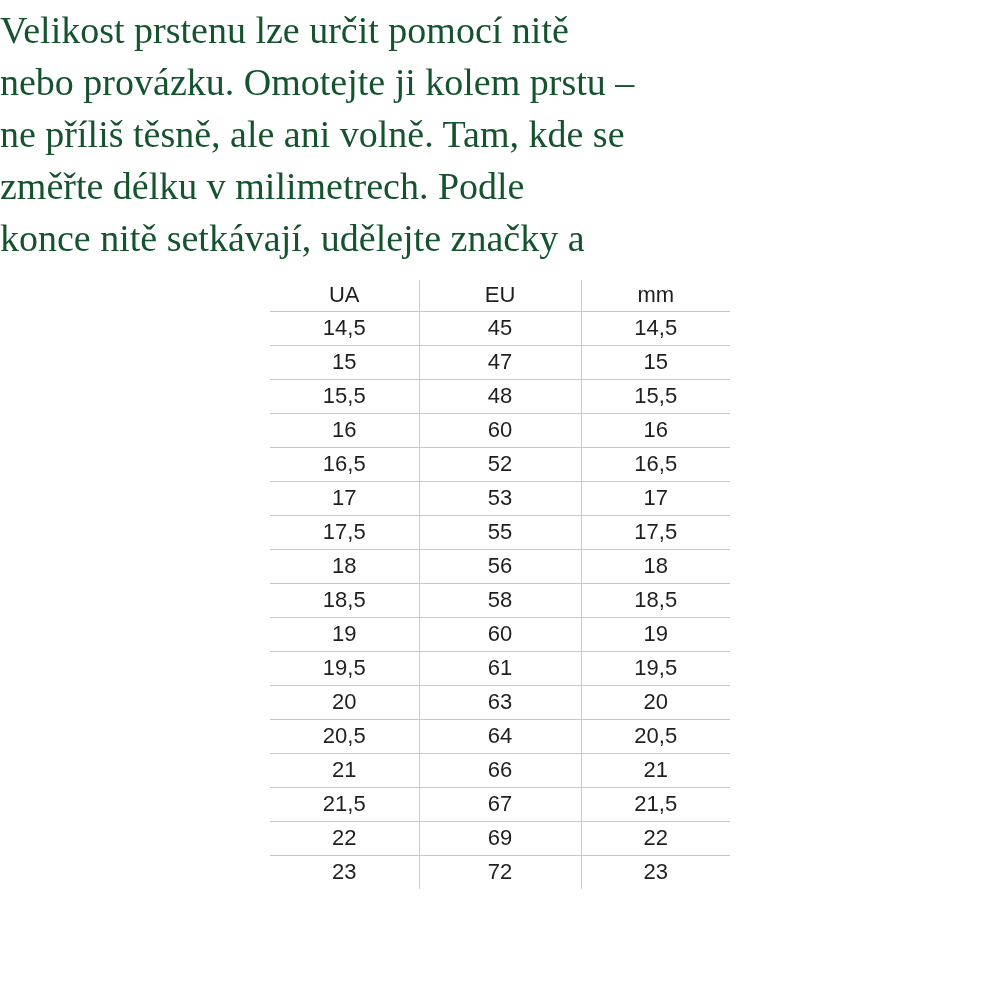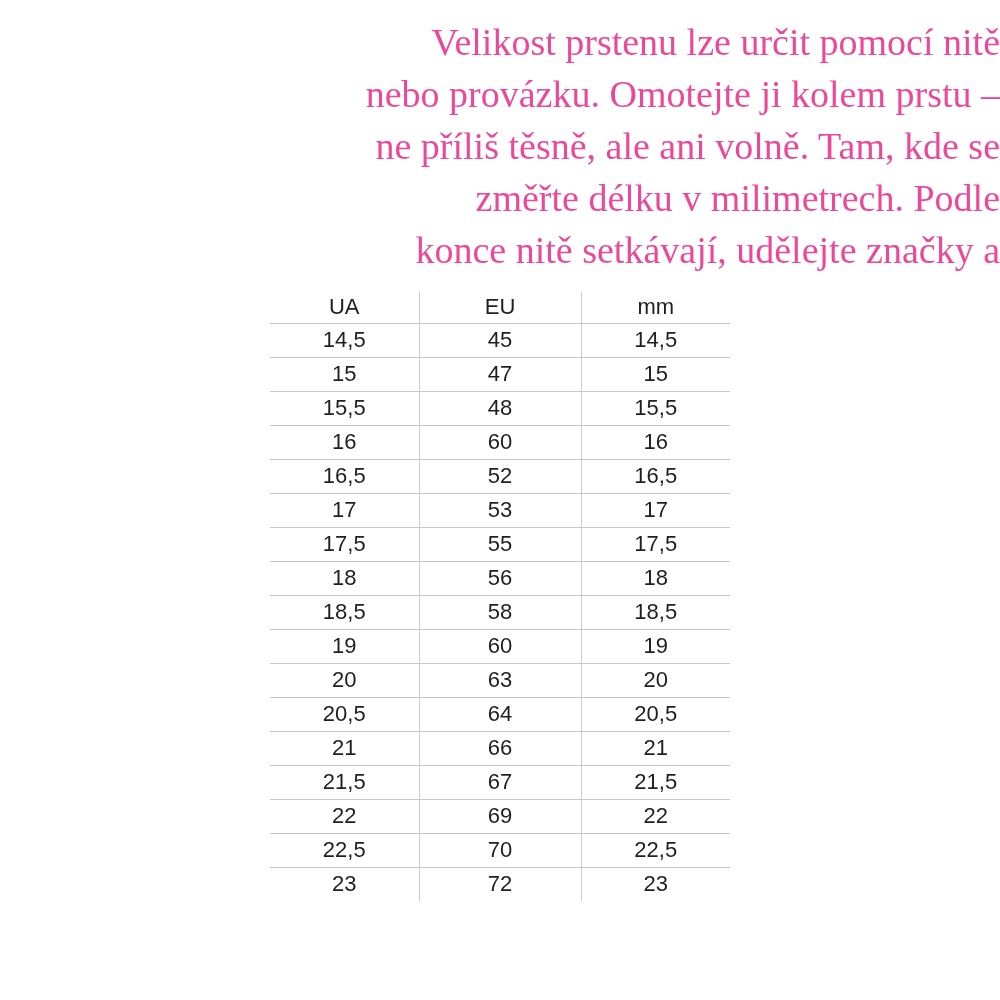--- a/index.html
+++ b/index.html
@@ -4,26 +4,26 @@
 <style>
   * { margin: 0; padding: 0; box-sizing: border-box; }
   html, body { background: #ffffff; }
   body {
     width: 1000px;
     height: 1000px;
     font-family: "Liberation Sans", sans-serif;
     overflow: hidden;
   }
   .intro {
-    padding-top: 16px;
-    text-align: right;
+    padding-top: 4px;
+    text-align: left;
     font-family: "Liberation Serif", serif;
     font-size: 38px;
     line-height: 52px;
-    color: #ec4899;
+    color: #14532d;
   }
   .intro .line {
     white-space: nowrap;
   }
   .size-table-wrap {
     margin-top: 16px;
     display: flex;
     justify-content: center;
   }
   table.size-table {
@@ -129,20 +129,25 @@
           <td>18,5</td>
           <td>58</td>
           <td>18,5</td>
         </tr>
         <tr>
           <td>19</td>
           <td>60</td>
           <td>19</td>
         </tr>
         <tr>
+          <td>19,5</td>
+          <td>61</td>
+          <td>19,5</td>
+        </tr>
+        <tr>
           <td>20</td>
           <td>63</td>
           <td>20</td>
         </tr>
         <tr>
           <td>20,5</td>
           <td>64</td>
           <td>20,5</td>
         </tr>
         <tr>
@@ -154,24 +159,19 @@
           <td>21,5</td>
           <td>67</td>
           <td>21,5</td>
         </tr>
         <tr>
           <td>22</td>
           <td>69</td>
           <td>22</td>
         </tr>
         <tr>
-          <td>22,5</td>
-          <td>70</td>
-          <td>22,5</td>
-        </tr>
-        <tr>
           <td>23</td>
           <td>72</td>
           <td>23</td>
         </tr>
       </tbody>
   </table>
 </div>
 
 </body></html>

